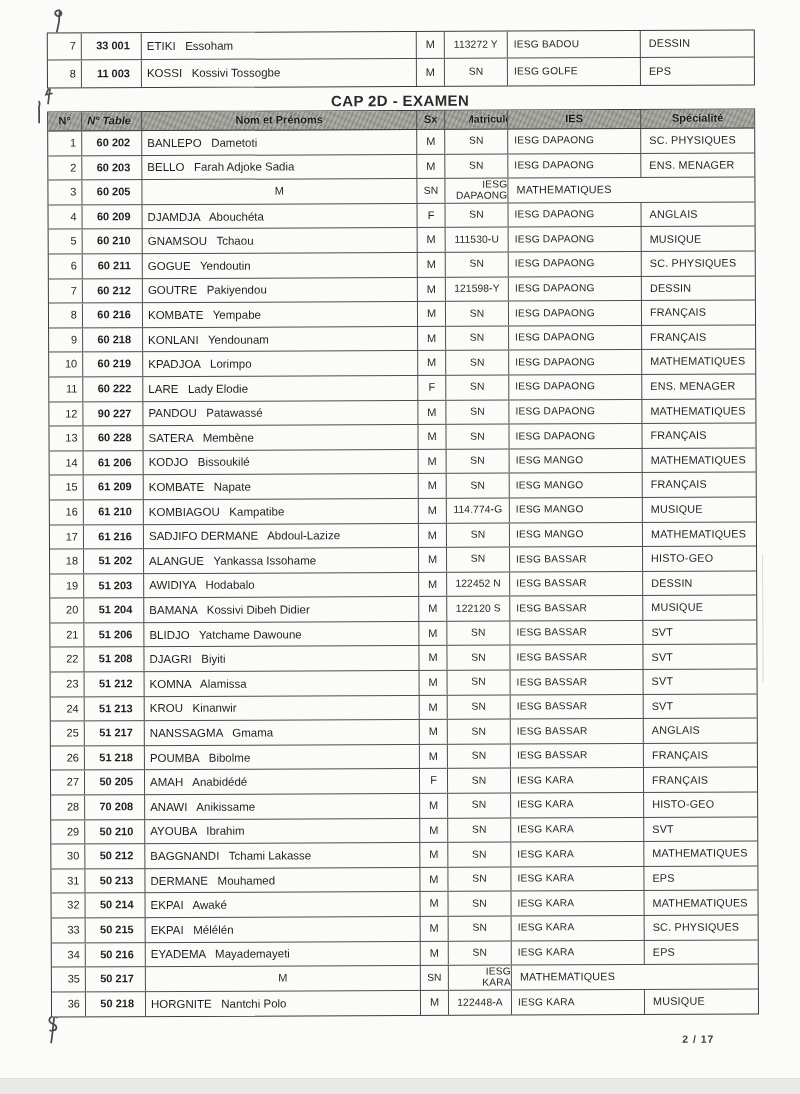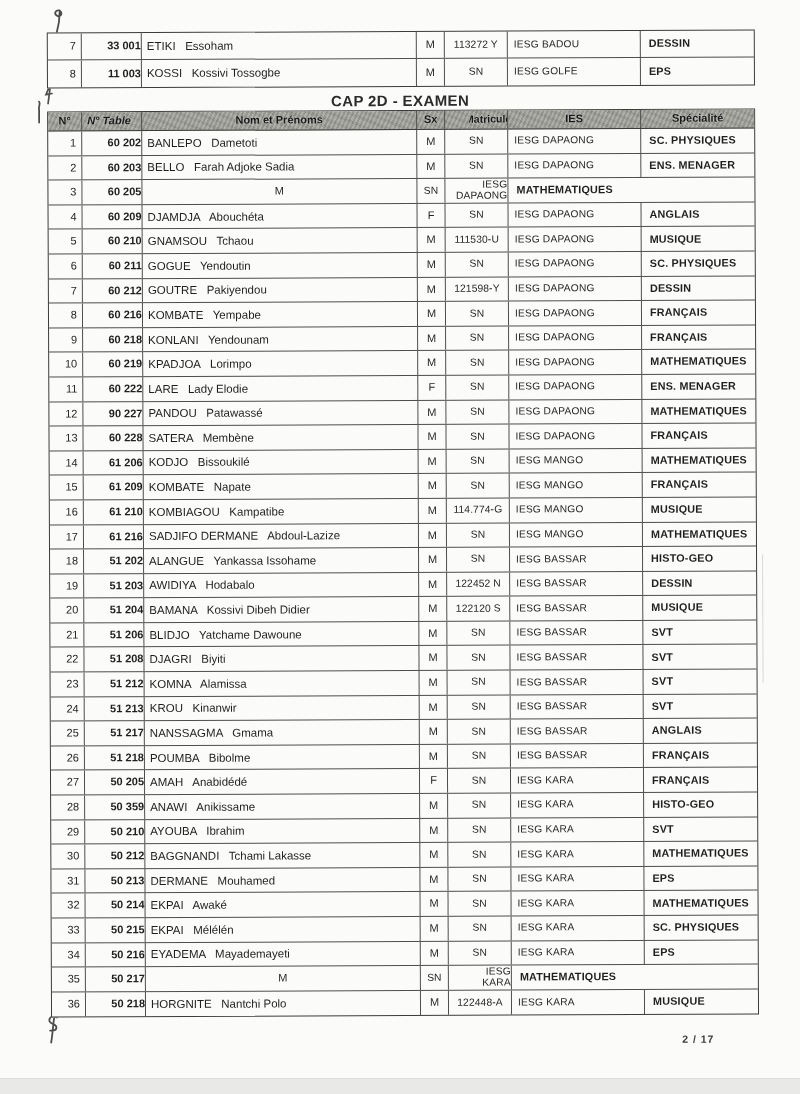--- a/index.html
+++ b/index.html
@@ -42,26 +42,26 @@
       var(--header_bg);
   }
   .th{font-weight:bold;font-size:11px;color:#181818;justify-content:center;
       text-shadow:0 0 2px rgba(255,255,255,.55);}
   .th.h-table{justify-content:flex-start;padding-left:5px;font-style:italic;}
   .th.h-mat{font-size:10.5px;margin-left:24px;}
   .main-table .body .tr{height:24.6px;}
 
   
   .c-num{justify-content:flex-end;padding-right:5px;font-size:11px;}
-  .c-table{justify-content:flex-end;font-weight:bold;font-size:11px;}
+  .c-table{justify-content:flex-end;padding-right:11px;font-weight:bold;font-size:11px;}
   .c-name{padding-left:5px;font-size:11.5px;white-space:pre;}
   .c-sx{justify-content:center;font-size:11px;}
   .c-mat{justify-content:center;font-size:10.3px;letter-spacing:.1px;}
   .c-ies{padding-left:6px;font-size:10.2px;letter-spacing:.2px;color:#262626;text-align:right;}
-  .c-spec{padding-left:8px;font-size:10.8px;letter-spacing:.2px;font-weight:bold;}
+  .c-spec{padding-left:8px;font-size:10.8px;letter-spacing:.2px;}
 
   .title{
     position:absolute;left:49px;top:92px;width:706px;height:17px;
     text-align:center;font-weight:bold;font-size:15px;letter-spacing:.4px;color:#2b2b2b;
   }
   .pagenum{
     position:absolute;left:680px;top:1034px;width:60px;
     font-size:10.5px;font-weight:600;color:#3a3a3a;letter-spacing:1px;
   }
   .band{position:absolute;left:0;top:1078px;width:800px;height:16px;
@@ -395,21 +395,21 @@
             <div class="td c-table">50 205</div>
             <div class="td c-name">AMAH   Anabidédé</div>
             <div class="td c-sx">F</div>
             <div class="td c-mat">SN</div>
             <div class="td c-ies">IESG KARA</div>
             <div class="td c-spec">FRANÇAIS</div>
           </div>
 
           <div class="tr cols">
             <div class="td c-num">28</div>
-            <div class="td c-table">50 359</div>
+            <div class="td c-table">70 208</div>
             <div class="td c-name">ANAWI   Anikissame</div>
             <div class="td c-sx">M</div>
             <div class="td c-mat">SN</div>
             <div class="td c-ies">IESG KARA</div>
             <div class="td c-spec">HISTO-GEO</div>
           </div>
 
           <div class="tr cols">
             <div class="td c-num">29</div>
             <div class="td c-table">50 210</div>

